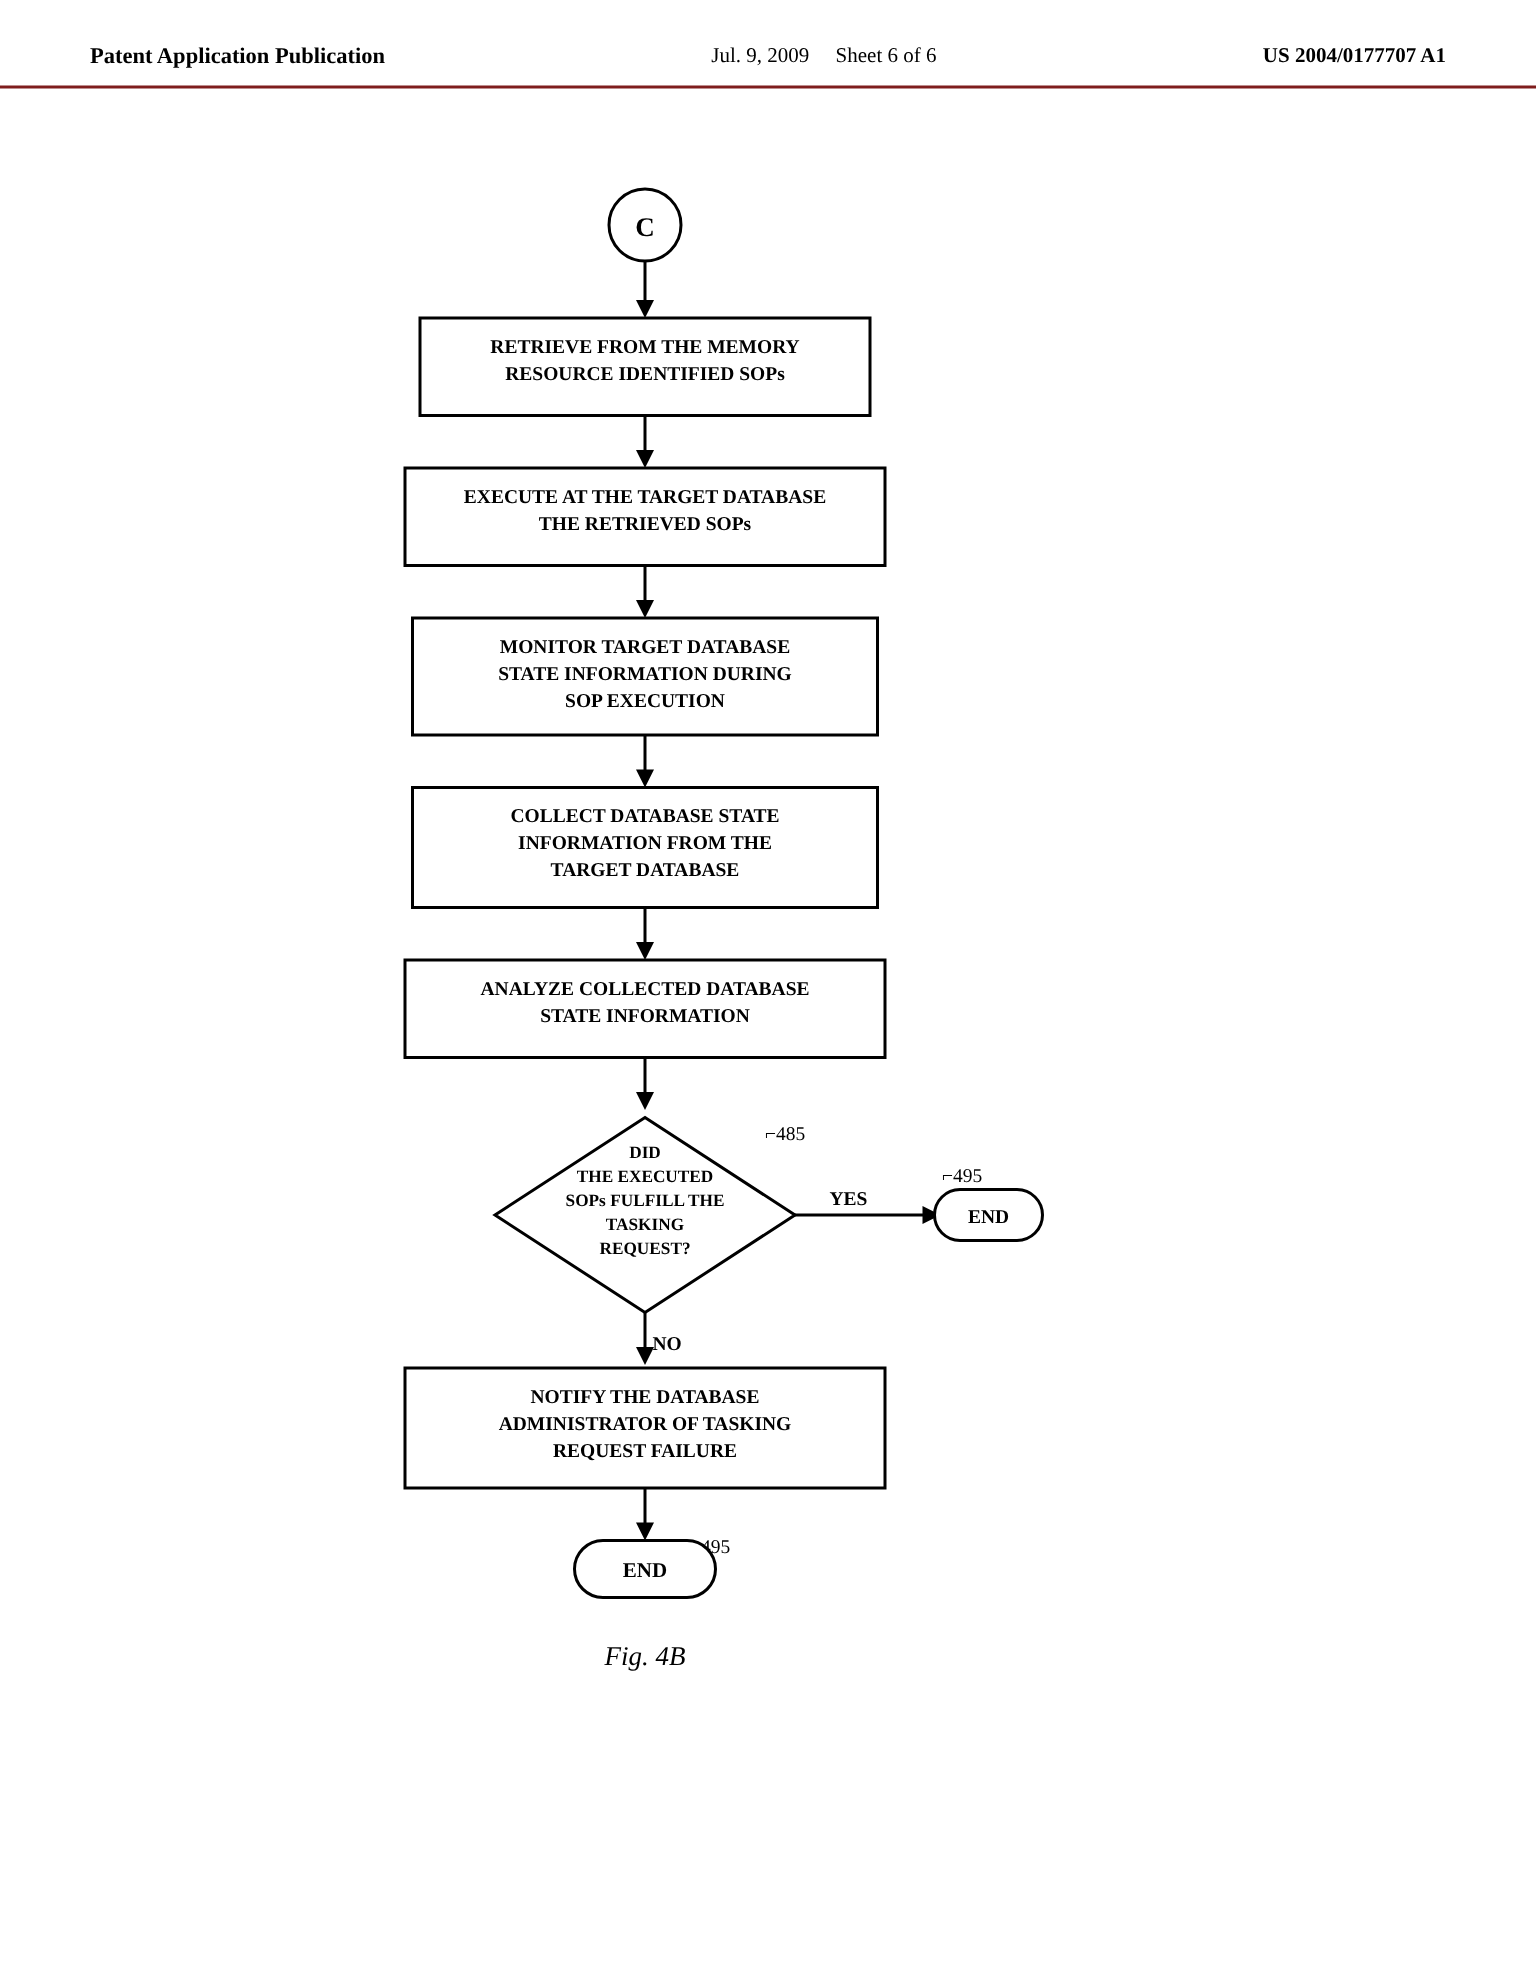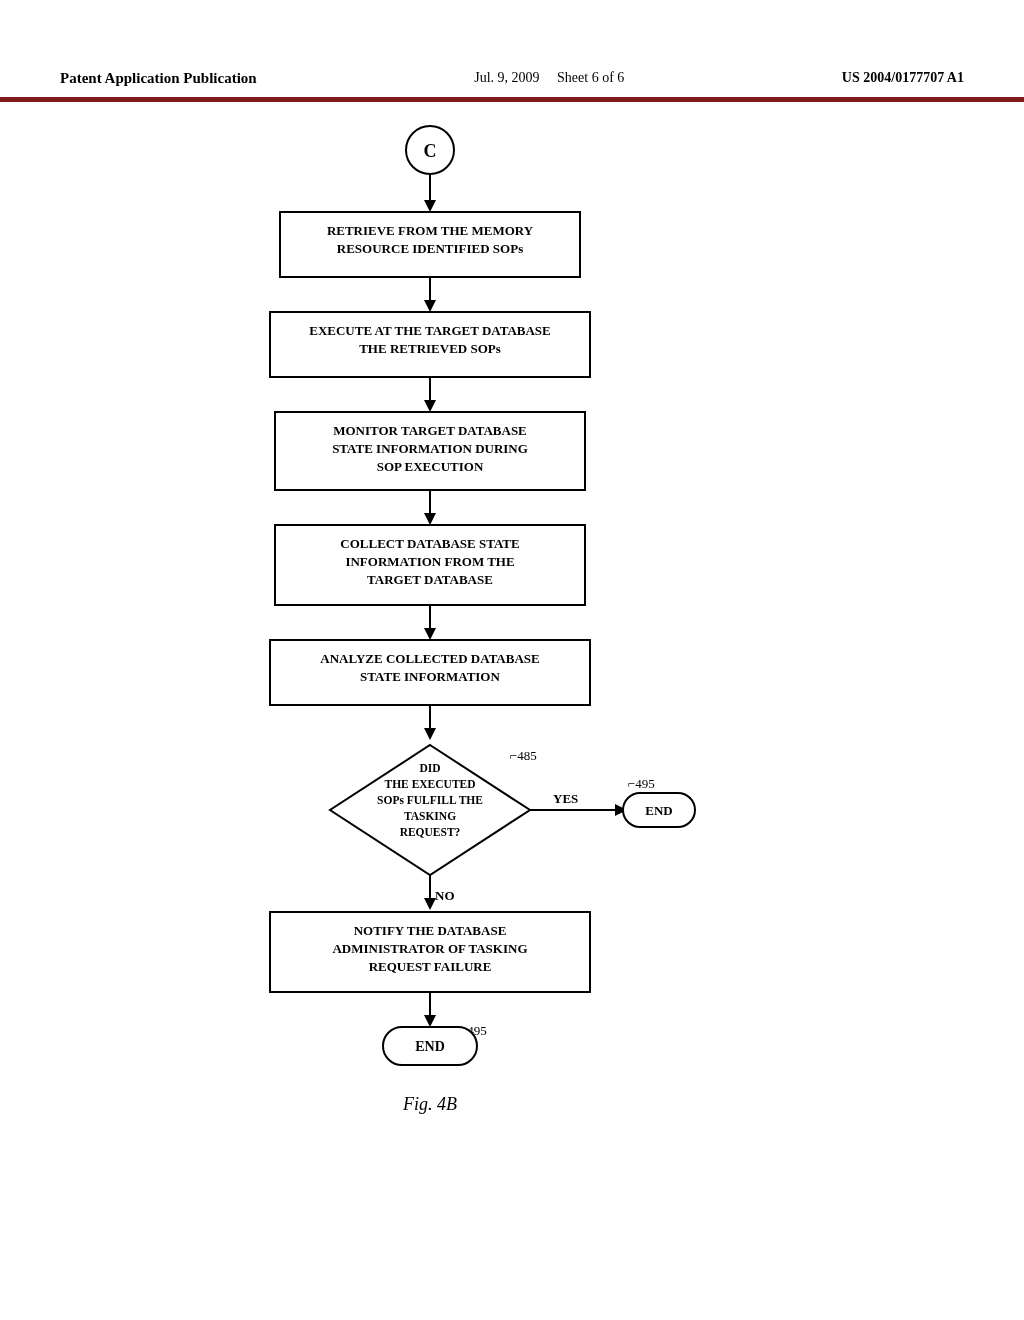--- a/index.html
+++ b/index.html
@@ -10,22 +10,21 @@
       min-height: 1320px;
       position: relative;
       overflow-x: hidden;
     }
 
     .header {
       display: flex;
       justify-content: space-between;
       align-items: flex-start;
       padding: 30px 60px 10px 60px;
-      border-bottom: 5px solid #7f1d1d;
-      margin-top: 40px;
+      border-bottom: 2px solid #7f1d1d;
     }
     .header-left {
       font-size: 15px;
       font-weight: bold;
     }
     .header-center {
       font-size: 14px;
       text-align: center;
     }
     .header-right {

